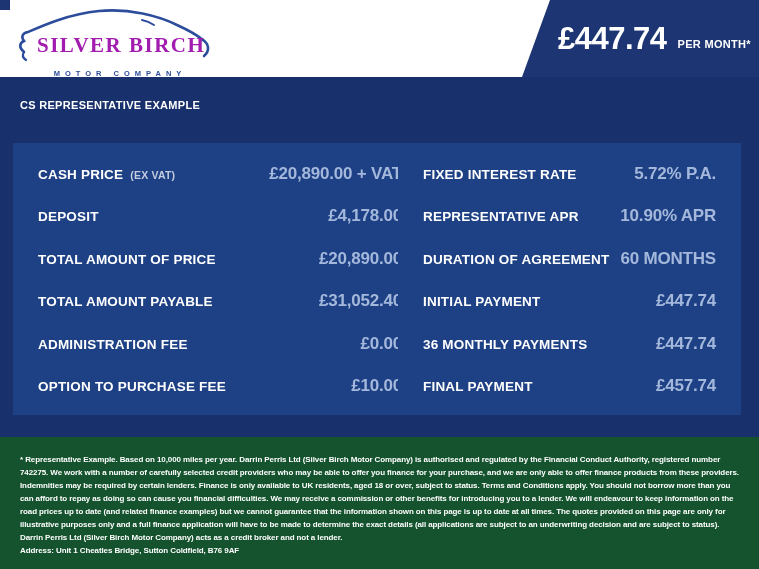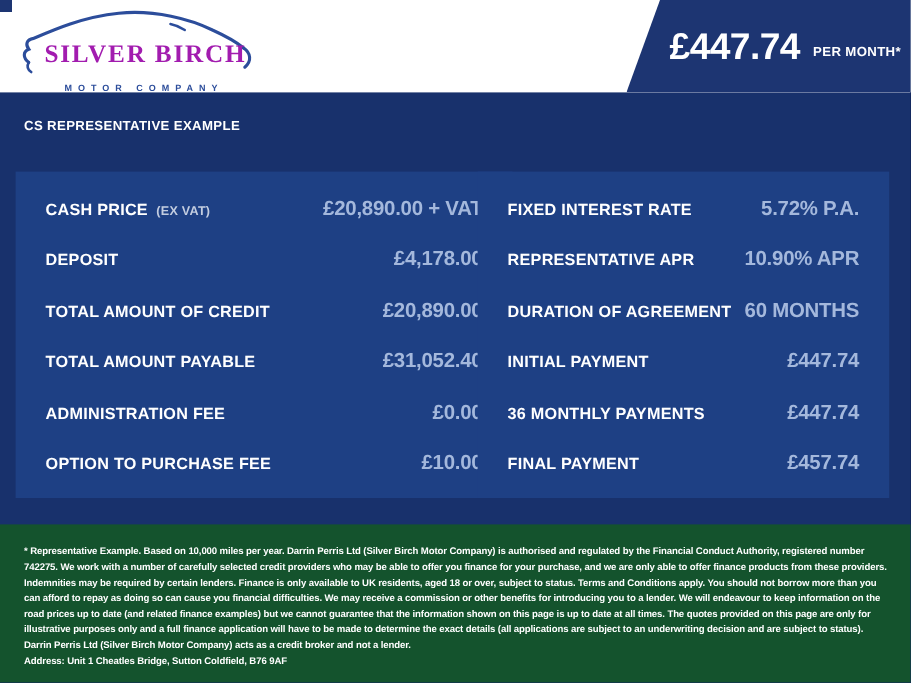--- a/index.html
+++ b/index.html
@@ -76,21 +76,21 @@
       <span class="row-label">
         <span>CASH PRICE</span><span class="row-note">(EX VAT)</span>
       </span>
       <span class="row-value">£20,890.00 + VAT</span>
     </div>
     <div class="finance-row">
       <span class="row-label">DEPOSIT</span>
       <span class="row-value">£4,178.00</span>
     </div>
     <div class="finance-row">
-      <span class="row-label">TOTAL AMOUNT OF CREDIT</span>
+      <span class="row-label">TOTAL AMOUNT OF PRICE</span>
       <span class="row-value">£20,890.00</span>
     </div>
     <div class="finance-row">
       <span class="row-label">TOTAL AMOUNT PAYABLE</span>
       <span class="row-value">£31,052.40</span>
     </div>
     <div class="finance-row">
       <span class="row-label">ADMINISTRATION FEE</span>
       <span class="row-value">£0.00</span>
     </div>

